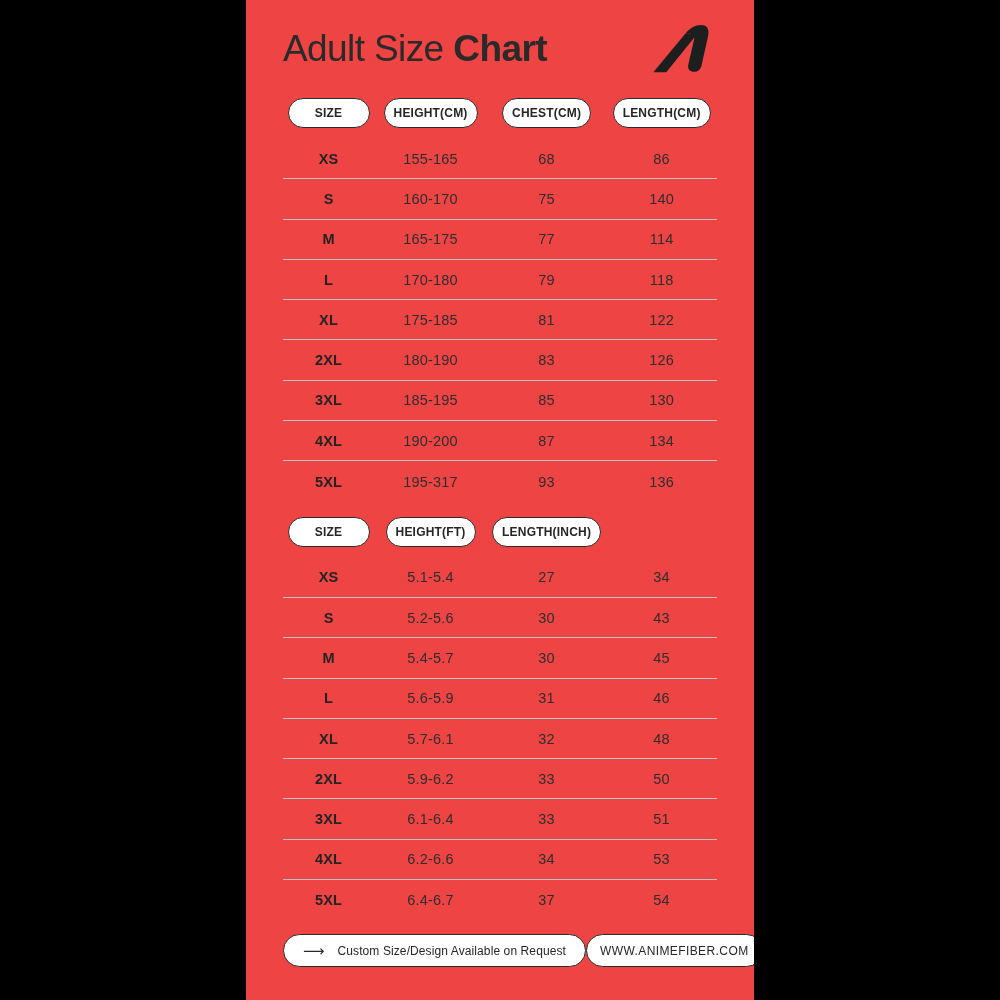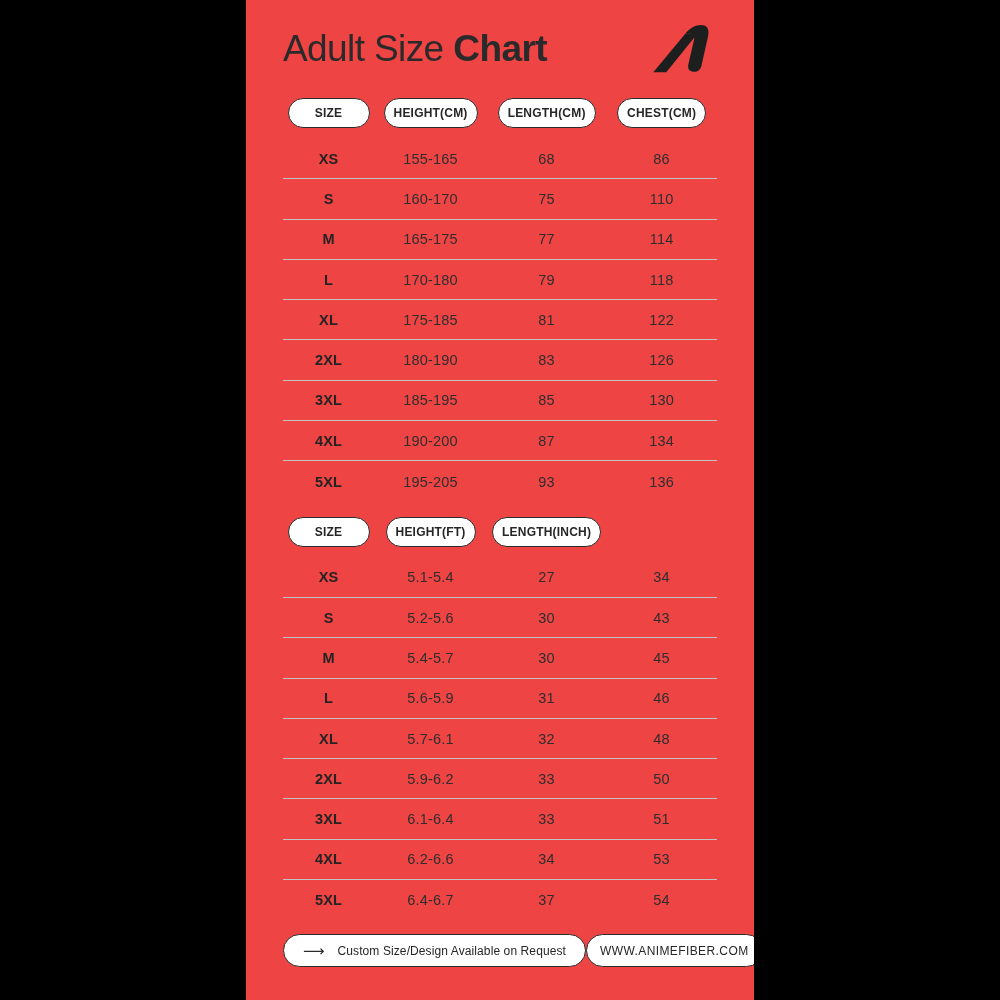--- a/index.html
+++ b/index.html
@@ -104,40 +104,40 @@
 
   <section class="size-table table-1">
     <div class="pill-row">
       <div class="pill-cell">
           <span class="pill">SIZE</span>
         </div>
       <div class="pill-cell">
           <span class="pill">HEIGHT(CM)</span>
         </div>
       <div class="pill-cell">
+          <span class="pill">CHEST(CM)</span>
+        </div>
+      <div class="pill-cell">
           <span class="pill">LENGTH(CM)</span>
-        </div>
-      <div class="pill-cell">
-          <span class="pill">CHEST(CM)</span>
         </div>
     </div>
     <div class="rows">
 
         <div class="row">
           <div class="cell size">XS</div>
           <div class="cell">155-165</div>
           <div class="cell">68</div>
           <div class="cell">86</div>
         </div>
 
         <div class="row">
           <div class="cell size">S</div>
           <div class="cell">160-170</div>
           <div class="cell">75</div>
-          <div class="cell">110</div>
+          <div class="cell">140</div>
         </div>
 
         <div class="row">
           <div class="cell size">M</div>
           <div class="cell">165-175</div>
           <div class="cell">77</div>
           <div class="cell">114</div>
         </div>
 
         <div class="row">
@@ -170,21 +170,21 @@
 
         <div class="row">
           <div class="cell size">4XL</div>
           <div class="cell">190-200</div>
           <div class="cell">87</div>
           <div class="cell">134</div>
         </div>
 
         <div class="row">
           <div class="cell size">5XL</div>
-          <div class="cell">195-205</div>
+          <div class="cell">195-317</div>
           <div class="cell">93</div>
           <div class="cell">136</div>
         </div>
       </div>
   </section>
 
   <section class="size-table table-2">
     <div class="pill-row">
       <div class="pill-cell">
           <span class="pill">SIZE</span>

